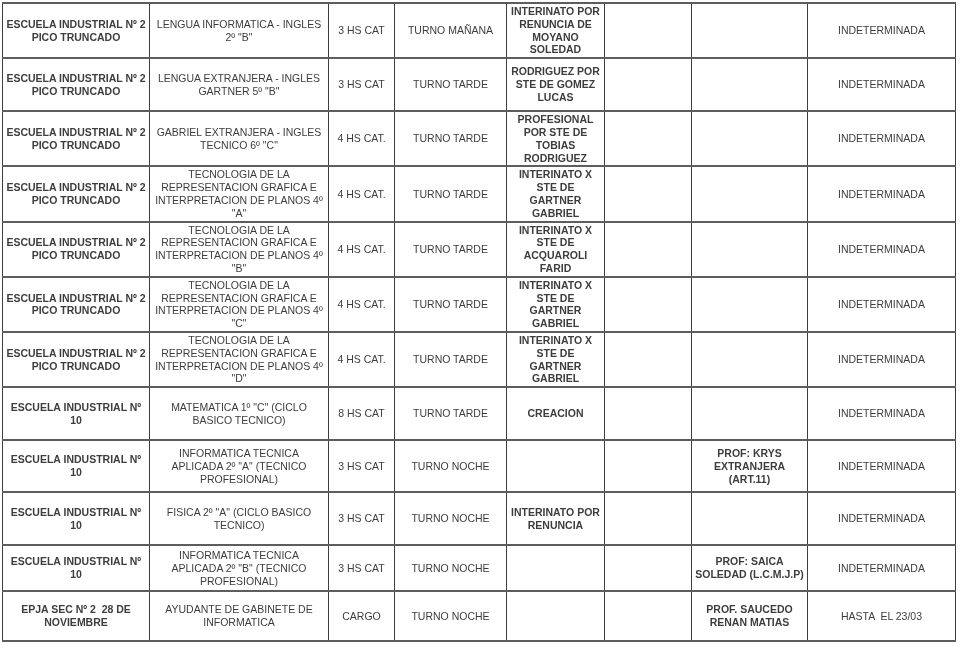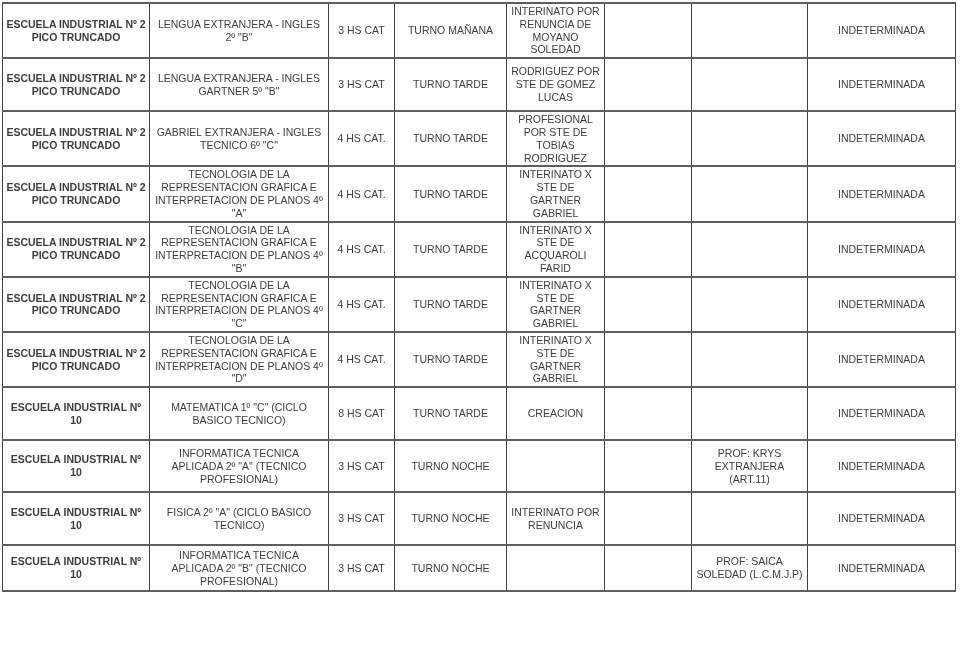--- a/index.html
+++ b/index.html
@@ -32,21 +32,21 @@
     vertical-align: middle;
     padding: 1px 3px;
     color: #3d3d3d;
     font-size: 10.5px;
     line-height: 1.22;
     white-space: pre-wrap;
     overflow: hidden;
     word-wrap: break-word;
   }
   td.school { font-weight: bold; }
-  td.status, td.professor { font-size: 10px; }
+  td.status, td.professor { font-size: 10px; font-weight: bold; }
   
   col.c-school    { width: 147px; }
   col.c-subject   { width: 179px; }
   col.c-hours     { width: 66px; }
   col.c-shift     { width: 112px; }
   col.c-status    { width: 98px; }
   col.c-extra     { width: 87px; }
   col.c-professor { width: 116px; }
   col.c-duration  { width: 148px; }
   
@@ -74,21 +74,21 @@
       <col class="c-hours">
       <col class="c-shift">
       <col class="c-status">
       <col class="c-extra">
       <col class="c-professor">
       <col class="c-duration">
     </colgroup>
     <tbody>
         <tr>
     <td class="school">ESCUELA INDUSTRIAL Nº 2 PICO TRUNCADO</td>
-    <td class="subject">LENGUA EXTRANJERA - INGLES 2º "B"</td>
+    <td class="subject">LENGUA INFORMATICA - INGLES 2º "B"</td>
     <td class="hours">3 HS CAT</td>
     <td class="shift">TURNO MAÑANA</td>
     <td class="status">INTERINATO POR RENUNCIA DE MOYANO SOLEDAD</td>
     <td class="extra"></td>
     <td class="professor"></td>
     <td class="duration">INDETERMINADA</td>
   </tr>
         <tr>
     <td class="school">ESCUELA INDUSTRIAL Nº 2 PICO TRUNCADO</td>
     <td class="subject">LENGUA EXTRANJERA - INGLES GARTNER 5º "B"</td>
@@ -181,16 +181,26 @@
   </tr>
         <tr>
     <td class="school">ESCUELA INDUSTRIAL Nº 10</td>
     <td class="subject">INFORMATICA TECNICA APLICADA 2º "B" (TECNICO PROFESIONAL)</td>
     <td class="hours">3 HS CAT</td>
     <td class="shift">TURNO NOCHE</td>
     <td class="status"></td>
     <td class="extra"></td>
     <td class="professor">PROF: SAICA SOLEDAD (L.C.M.J.P)</td>
     <td class="duration">INDETERMINADA</td>
+  </tr>
+        <tr>
+    <td class="school">EPJA SEC Nº 2  28 DE NOVIEMBRE</td>
+    <td class="subject">AYUDANTE DE GABINETE DE INFORMATICA</td>
+    <td class="hours">CARGO</td>
+    <td class="shift">TURNO NOCHE</td>
+    <td class="status"></td>
+    <td class="extra"></td>
+    <td class="professor">PROF. SAUCEDO RENAN MATIAS</td>
+    <td class="duration">HASTA  EL 23/03</td>
   </tr>
       </tbody>
   </table>
 </div>
 
 </body></html>

